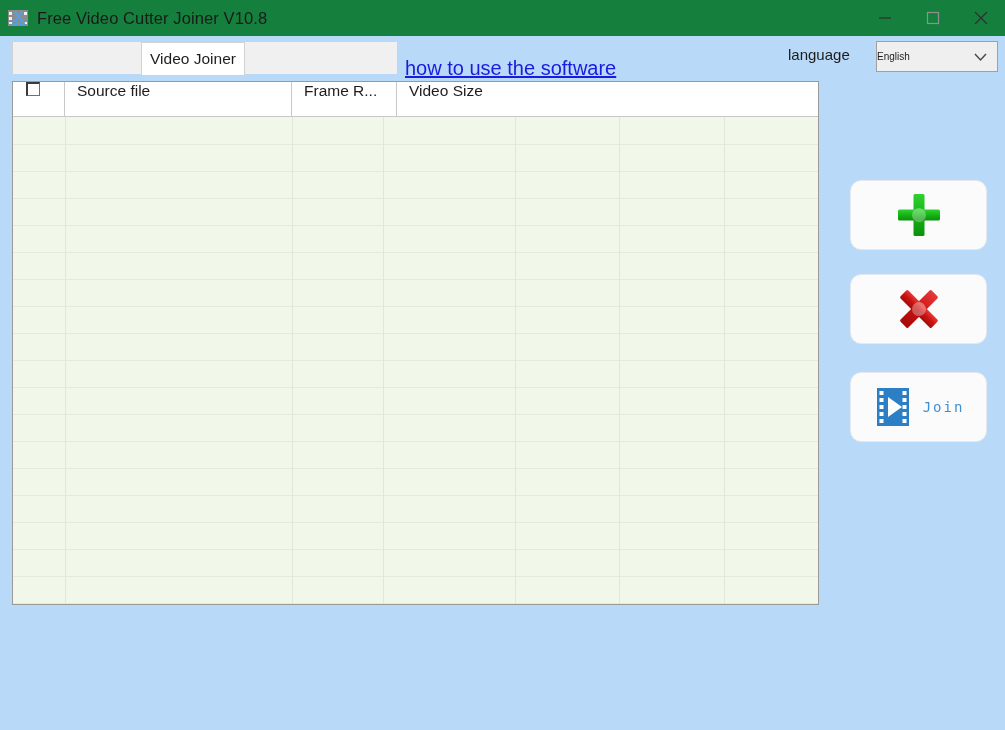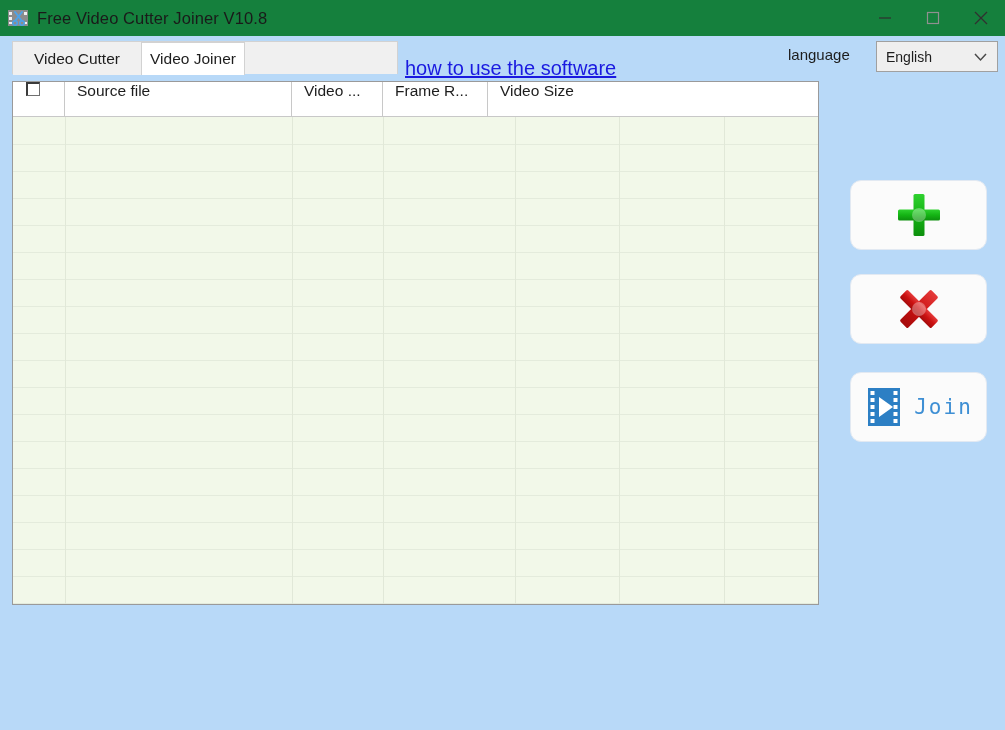--- a/index.html
+++ b/index.html
@@ -125,23 +125,22 @@
     width: 122px;
     height: 31px;
     background: #efefef;
     border: 1px solid #a0a0a0;
     box-sizing: border-box;
     display: flex;
     align-items: center;
     cursor: default;
   }
   .lang-value {
-    font-size: 14px;
+    font-size: 10px;
     color: #1d1d1d;
-    margin-left: 9px;
     white-space: nowrap;
   }
   .lang-chevron {
     position: absolute;
     right: 10px;
     top: 50%;
     transform: translateY(-50%);
     display: block;
   }
 
@@ -223,21 +222,21 @@
     box-sizing: border-box;
     display: flex;
     align-items: center;
     justify-content: center;
     cursor: pointer;
   }
   .side-btn.add    { top: 180px; height: 70px; }
   .side-btn.remove { top: 274px; height: 70px; }
   .side-btn.join   { top: 372px; height: 70px; gap: 10px; }
   .join-text {
-    font-size: 21px;
+    font-size: 14px;
     color: #3e8fd4;
     letter-spacing: 2px;
     font-family: "DejaVu Sans Mono", monospace;
   }
 </style>
 </head>
 <body>
 
 <div id="app">
 
@@ -274,23 +273,20 @@
       <div class="win-btn close">
         <svg width="16" height="16" viewBox="0 0 16 16">
           <line x1="2" y1="2" x2="14" y2="14" stroke="#303030" stroke-width="1.2"></line>
           <line x1="14" y1="2" x2="2" y2="14" stroke="#303030" stroke-width="1.2"></line>
         </svg>
       </div>
     </div>
   </div>
 
   <div class="tabstrip">
-    <div class="tab inactive">
-      <span>Video Cutter</span>
-    </div>
     <div class="tab active">
       <span>Video Joiner</span>
     </div>
   </div>
 
   <a class="help-link">how to use the software</a>
 
   <div class="lang-label">language</div>
   <div class="lang-select">
     <span class="lang-value">English</span>
@@ -299,23 +295,20 @@
     </svg>
   </div>
 
   <div class="table-wrap">
     <div class="thead" id="thead">
         <div class="th" style="width: 52px;">
           <div class="th-check"></div>
         </div>
         <div class="th" style="width: 227px;">
           <span class="th-label">Source file</span>
-        </div>
-        <div class="th" style="width: 91px;">
-          <span class="th-label">Video ...</span>
         </div>
         <div class="th" style="width: 105px;">
           <span class="th-label">Frame R...</span>
         </div>
         <div class="th" style="width: 104px;">
           <span class="th-label">Video Size</span>
         </div>
       </div>
     <div class="tbody" id="tbody">
         <div class="row-line" style="top: 27px;"></div>

